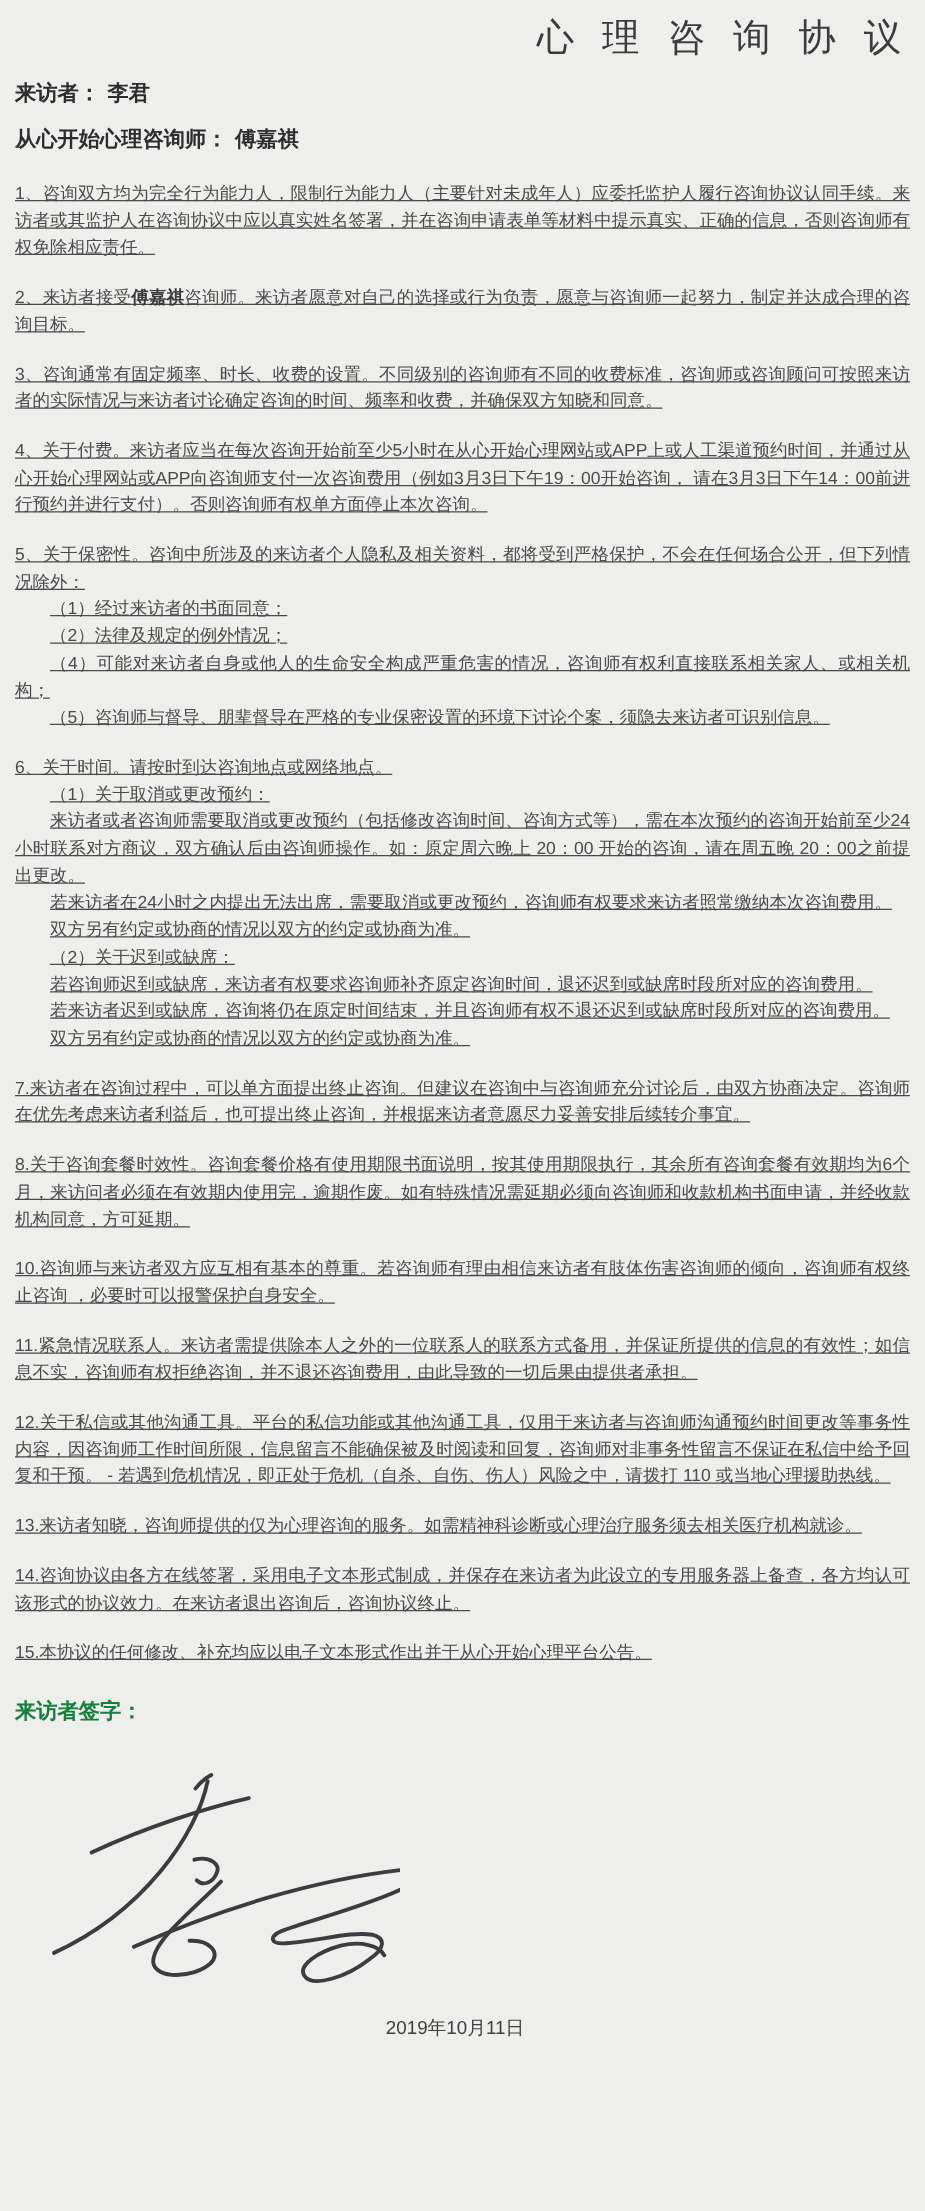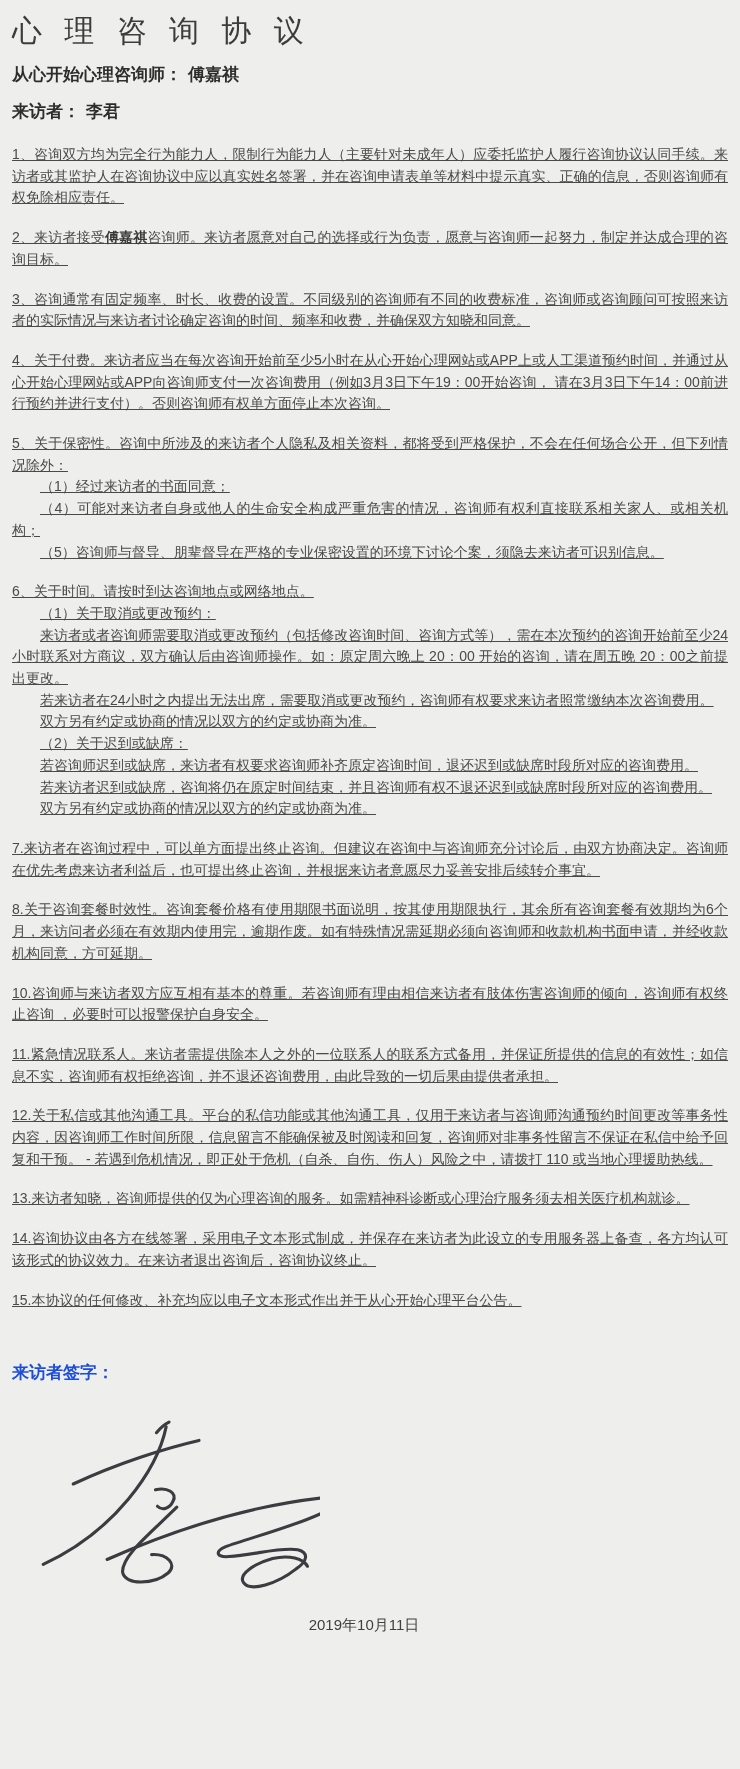--- a/index.html
+++ b/index.html
@@ -11,21 +11,21 @@
     font-family: "Liberation Sans", sans-serif;
     color: #4a4a4a;
     box-sizing: border-box;
   }
   .doc {
     padding: 10px 12px 0 12px;
     box-sizing: border-box;
   }
   .doc-title {
     margin: 2px 0 12px 0;
-    text-align: left;
+    text-align: right;
     font-size: 30px;
     font-weight: 500;
     letter-spacing: 7px;
     color: #3c3c3c;
     line-height: 38px;
   }
   .party-line {
     font-size: 17px;
     font-weight: bold;
     color: #2d2d2d;
@@ -39,45 +39,46 @@
     font-size: 14px;
     line-height: 21.7px;
     text-align: justify;
   }
   .clause p { margin: 0; }
   .clause p.ind { text-indent: 2em; }
   .inline-bold { font-weight: bold; color: #3a3a3a; }
   .sig-label {
     font-size: 17px;
     font-weight: bold;
-    color: #1d4ed8;
-    margin: 50px 0 0 0;
+    color: #15803d;
+    margin: 26px 0 0 0;
     line-height: 24px;
+    font-family: Liberation Mono, monospace;
   }
   .sig-wrap { margin: 16px 0 0 8px; }
   .sig-svg { display: block; }
   .date-line {
     margin-top: 18px;
     padding-right: 12px;
     text-align: center;
     font-size: 15px;
     color: #3f3f3f;
     line-height: 22px;
   }
 </style>
 </head>
 <body>
 
 <div class="doc">
 
   <h1 class="doc-title">心 理 咨 询 协 议</h1>
 
+  <p class="party-line"><span>来访者：</span><span class="party-name">李君</span></p>
+
   <p class="party-line"><span>从心开始心理咨询师：</span><span class="party-name">傅嘉祺</span></p>
-
-  <p class="party-line"><span>来访者：</span><span class="party-name">李君</span></p>
 
   <div class="clauses">
 
     <div class="clause">
       <p>1、咨询双方均为完全行为能力人，限制行为能力人（主要针对未成年人）应委托监护人履行咨询协议认同手续。来访者或其监护人在咨询协议中应以真实姓名签署，并在咨询申请表单等材料中提示真实、正确的信息，否则咨询师有权免除相应责任。</p>
     </div>
 
     <div class="clause">
       <p><span>2、来访者接受</span><span class="inline-bold">傅嘉祺</span><span>咨询师。来访者愿意对自己的选择或行为负责，愿意与咨询师一起努力，制定并达成合理的咨询目标。</span></p>
     </div>
@@ -86,20 +87,21 @@
       <p>3、咨询通常有固定频率、时长、收费的设置。不同级别的咨询师有不同的收费标准，咨询师或咨询顾问可按照来访者的实际情况与来访者讨论确定咨询的时间、频率和收费，并确保双方知晓和同意。</p>
     </div>
 
     <div class="clause">
       <p>4、关于付费。来访者应当在每次咨询开始前至少5小时在从心开始心理网站或APP上或人工渠道预约时间，并通过从心开始心理网站或APP向咨询师支付一次咨询费用（例如3月3日下午19：00开始咨询， 请在3月3日下午14：00前进行预约并进行支付）。否则咨询师有权单方面停止本次咨询。</p>
     </div>
 
     <div class="clause">
       <p>5、关于保密性。咨询中所涉及的来访者个人隐私及相关资料，都将受到严格保护，不会在任何场合公开，但下列情况除外：</p>
       <p class="ind">（1）经过来访者的书面同意；</p>
+      <p class="ind">（2）法律及规定的例外情况；</p>
       <p class="ind">（4）可能对来访者自身或他人的生命安全构成严重危害的情况，咨询师有权利直接联系相关家人、或相关机构；</p>
       <p class="ind">（5）咨询师与督导、朋辈督导在严格的专业保密设置的环境下讨论个案，须隐去来访者可识别信息。</p>
     </div>
 
     <div class="clause">
       <p>6、关于时间。请按时到达咨询地点或网络地点。</p>
       <p class="ind">（1）关于取消或更改预约：</p>
       <p class="ind">来访者或者咨询师需要取消或更改预约（包括修改咨询时间、咨询方式等），需在本次预约的咨询开始前至少24小时联系对方商议，双方确认后由咨询师操作。如：原定周六晚上 20：00 开始的咨询，请在周五晚 20：00之前提出更改。</p>
       <p class="ind">若来访者在24小时之内提出无法出席，需要取消或更改预约，咨询师有权要求来访者照常缴纳本次咨询费用。</p>
       <p class="ind">双方另有约定或协商的情况以双方的约定或协商为准。</p>

